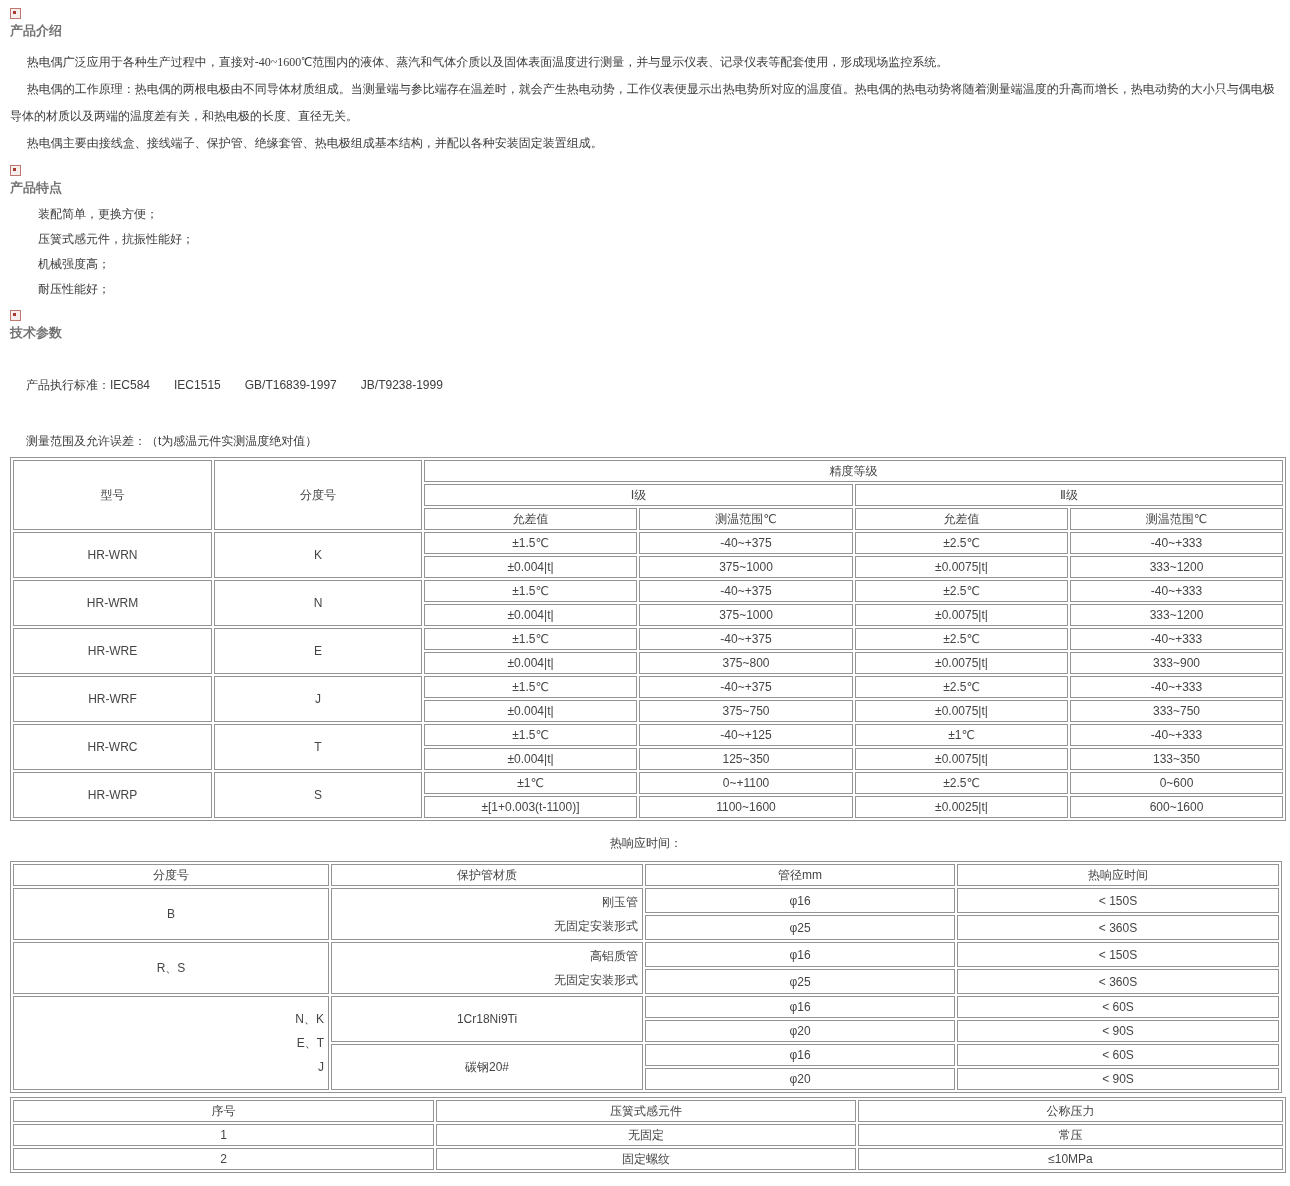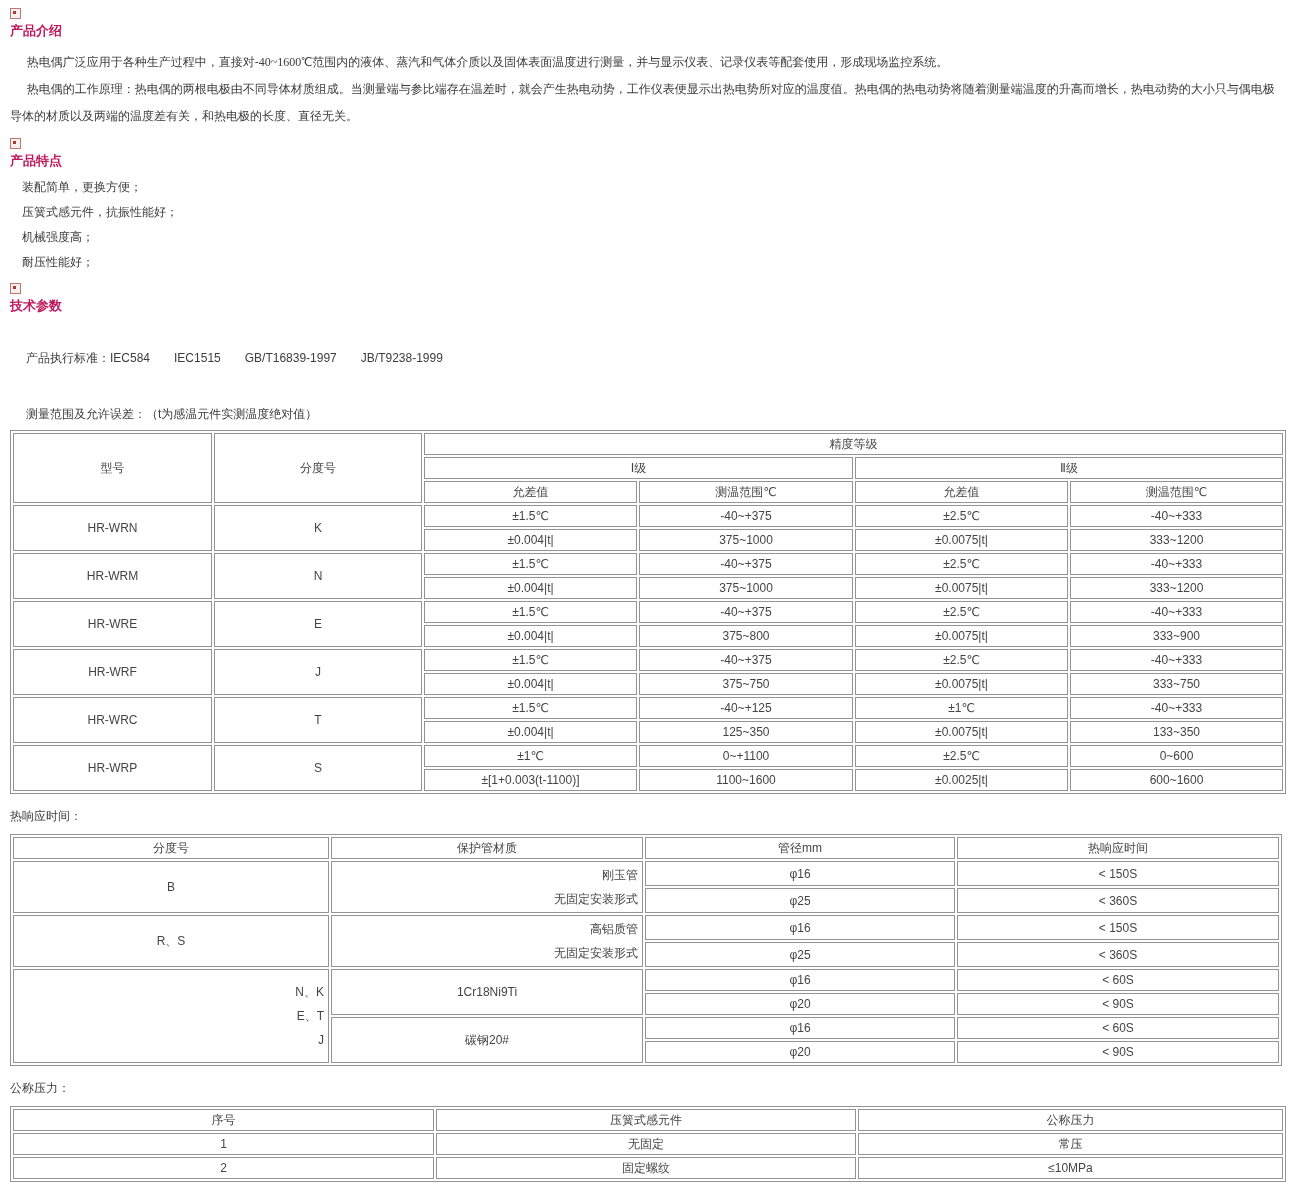--- a/index.html
+++ b/index.html
@@ -14,31 +14,31 @@
     display:inline-block;width:9px;height:9px;
     border:1px solid #c0776f;background:#f7efee;
     position:relative;vertical-align:top;
   }
   .broken-icon::after{
     content:"";position:absolute;left:2px;top:2px;width:3px;height:3px;
     background:#a83a30;
   }
   .icon-row{height:12px;line-height:9px;}
   h2.sec-heading{
-    font-size:13px;font-weight:bold;color:#be185d;
+    font-size:13px;font-weight:bold;color:#737373;
     margin:3px 0 10px 0;line-height:16px;
   }
   .intro-para{
     margin:0;line-height:27px;text-indent:1.4em;
     white-space:normal;
     font-family:Liberation Serif, serif;
   }
-  .feature-line{line-height:25px;margin-left:12px;}
+  .feature-line{line-height:25px;margin-left:28px;}
   .tech-line{line-height:24px;margin-left:16px;margin-top:32px;}
-  .tbl-label{line-height:20px;margin:12px 0 8px 0;}
+  .tbl-label{line-height:20px;margin:12px 0 8px 0;text-align:center;}
   table.grid{
     border-collapse:separate;border-spacing:2px;
     border:1px solid #949494;background:#fff;
     width:1272px;table-layout:fixed;
     margin:4px 0 0 0;
   }
   table.grid td{
     border:1px solid #949494;
     text-align:center;vertical-align:middle;
     padding:1px 4px;line-height:18px;height:18px;
@@ -54,20 +54,21 @@
 <body>
 
 <div class="page">
 
   <div class="icon-row">
     <span class="broken-icon"></span>
   </div>
   <h2 class="sec-heading">产品介绍</h2>
   <p class="intro-para">热电偶广泛应用于各种生产过程中，直接对-40~1600℃范围内的液体、蒸汽和气体介质以及固体表面温度进行测量，并与显示仪表、记录仪表等配套使用，形成现场监控系统。</p>
   <p class="intro-para">热电偶的工作原理：热电偶的两根电极由不同导体材质组成。当测量端与参比端存在温差时，就会产生热电动势，工作仪表便显示出热电势所对应的温度值。热电偶的热电动势将随着测量端温度的升高而增长，热电动势的大小只与偶电极导体的材质以及两端的温度差有关，和热电极的长度、直径无关。</p>
+  <p class="intro-para">热电偶主要由接线盒、接线端子、保护管、绝缘套管、热电极组成基本结构，并配以各种安装固定装置组成。</p>
 
   <div class="icon-row" style="margin-top:8px;">
     <span class="broken-icon"></span>
   </div>
   <h2 class="sec-heading" style="margin-bottom:6px;">产品特点</h2>
   <div class="feature-line">装配简单，更换方便；</div>
   <div class="feature-line">压簧式感元件，抗振性能好；</div>
   <div class="feature-line">机械强度高；</div>
   <div class="feature-line">耐压性能好；</div>
 
@@ -244,21 +245,20 @@
           <td>φ16</td>
           <td>&lt; 60S</td>
         </tr>
         <tr>
           <td>φ20</td>
           <td>&lt; 90S</td>
         </tr>
       </tbody>
     </table>
 
-  <div class="tbl-label">公称压力：</div>
   <table class="grid">
       <colgroup>
         <col style="width: 421px;">
         <col style="width: 420px;">
         <col style="width: 425px;">
       </colgroup>
       <tbody>
         <tr>
           <td>序号</td>
           <td>压簧式感元件</td>

